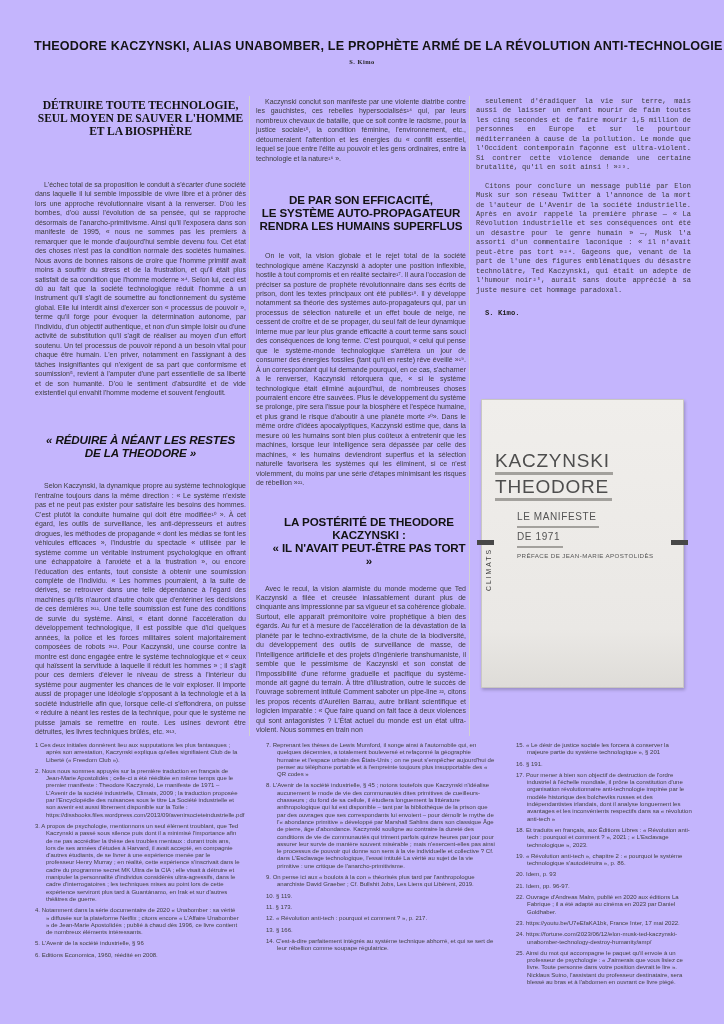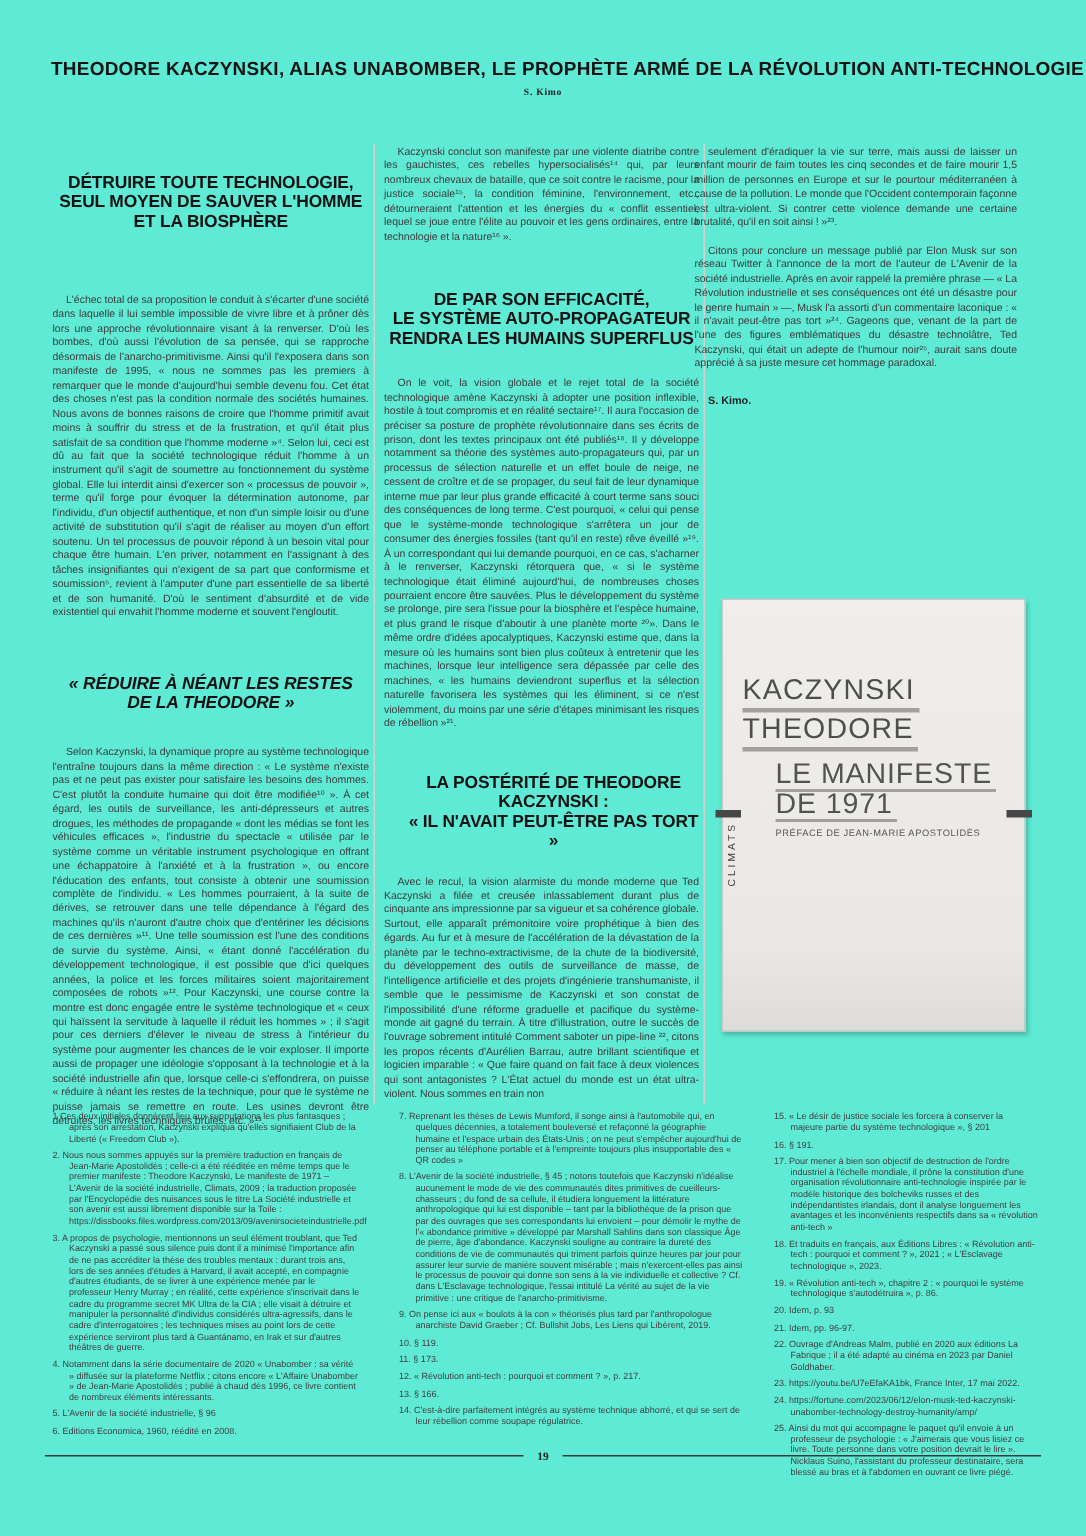--- a/index.html
+++ b/index.html
@@ -1,19 +1,19 @@
 <!DOCTYPE html>
 <html lang="fr"><head>
 <meta charset="utf-8">
 <style>
   html { -webkit-text-size-adjust: none; }
   body { margin: 0; background: #888; }
   .page {
     position: relative; width: 724px; height: 1024px;
-    margin: 0 auto; background: #5eead4; overflow: hidden;
+    margin: 0 auto; background: #c4b5fd; overflow: hidden;
     font-family: "Liberation Sans", "DejaVu Sans", sans-serif;
     color: #3c3c3c;
   }
   
   .header { position: absolute; top: 39px; left: 0; right: 0; }
   .title-row { display: flex; align-items: center; margin: 0 28px; }
   .title-rule { flex: 1; height: 2px; background: #1c1c1c; }
   .article-title {
     margin: 0; padding: 0 6px; white-space: nowrap;
     font-size: 12.6px; font-weight: bold; letter-spacing: 0.2px;
@@ -24,54 +24,54 @@
     font-family: "Liberation Serif", "DejaVu Serif", serif;
     font-size: 6.4px; font-weight: bold; letter-spacing: 0.5px; color: #222;
   }
   
   .divider { position: absolute; top: 96px; height: 640px; width: 1px; background: #d2d2d0; }
   .divider-1 { left: 249px; }
   .divider-2 { left: 469px; }
   .col { position: absolute; top: 95px; }
   .col1 { left: 35px;  width: 211px; }
   .col2 { left: 256px; width: 210px; }
-  .col3 { left: 463px; width: 215px; }
+  .col3 { left: 476px; width: 215px; font-family: Liberation Mono, monospace; }
   .col-heading {
     margin: 0; font-size: 11.6px; line-height: 13px; font-weight: bold;
     text-align: center; color: #131313; letter-spacing: -0.1px;
   }
   .col-heading .hl { display: block; }
   .col-heading.italic { font-style: italic; }
   .body {
     margin: 0; font-size: 7px; line-height: 9.45px; text-align: justify;
     text-indent: 9px; color: #3c3c3c;
     hyphens: auto; -webkit-hyphens: auto; word-spacing: -0.2px;
   }
-  .h-top1 { margin-top: 20px; }
+  .h-top1 { margin-top: 4px; font-family: Liberation Serif, serif; }
   .col1 .para1 { margin-top: 42px; }
   .col1 .subhead { margin-top: 36px; font-style: italic; }
   .col1 .para2 { margin-top: 22px; }
   .col2 .para1 { margin-top: 2px; }
   .col2 .head1 { margin-top: 30px; }
   .col2 .para2 { margin-top: 19px; }
   .col2 .head2 { margin-top: 27px; margin-left: 16px; }
   .col2 .para3 { margin-top: 17px; }
   .col3 .para1 { margin-top: 2px; }
   .col3 .para2 { margin-top: 9px; }
   .signature { margin-top: 14px; font-size: 7.2px; font-weight: bold; text-indent: 9px; color: #222; }
   
   .book-cover {
     position: absolute; left: 481px; top: 399px; width: 201px; height: 287px;
     background: linear-gradient(#f0eeeb, #eae8e5 80%, #dedcd8);
     border: 1px solid #c9c7c2; box-shadow: 1px 2px 3px rgba(0,0,0,0.22);
   }
   .cover-inner { position: absolute; left: 13px; top: 49px; }
   .cover-title { font-size: 19px; line-height: 23px; letter-spacing: 0.8px; color: #4e4e4e; }
   .cover-title .cl, .cover-sub .cl { display: table; border-bottom: 3px solid #a3a19d; padding-right: 3px; }
-  .cover-sub { margin-left: 22px; margin-top: 7px; font-size: 19px; line-height: 18px; letter-spacing: 0.6px; color: #535353; text-align: center; }
+  .cover-sub { margin-left: 22px; margin-top: 7px; font-size: 10px; line-height: 18px; letter-spacing: 0.6px; color: #535353; text-align: center; }
   .cover-sub .cl { border-bottom-width: 2.5px; }
   .cover-preface { margin-left: 22px; margin-top: 4px; font-size: 6.2px; letter-spacing: 0.4px; color: #565656; }
   .spine-label {
     position: absolute; left: 3px; top: 148px;
     writing-mode: vertical-rl; transform: rotate(180deg);
     font-size: 6.8px; letter-spacing: 2px; color: #3d3d3d;
   }
   .dash { position: absolute; width: 17px; height: 5px; background: #474747; top: 140px; }
   .dash-left { left: -5px; }
   .dash-right { right: -5px; }
@@ -196,20 +196,15 @@
       <p class="fn"><span class="fn-num">19.</span> <span>« Révolution anti-tech », chapitre 2 : « pourquoi le système technologique s'autodétruira », p. 86.</span></p>
       <p class="fn"><span class="fn-num">20.</span> <span>Idem, p. 93</span></p>
       <p class="fn"><span class="fn-num">21.</span> <span>Idem, pp. 96-97.</span></p>
       <p class="fn"><span class="fn-num">22.</span> <span>Ouvrage d'Andreas Malm, publié en 2020 aux éditions La Fabrique ; il a été adapté au cinéma en 2023 par Daniel Goldhaber.</span></p>
       <p class="fn"><span class="fn-num">23.</span> <span>https://youtu.be/U7eEfaKA1bk, France Inter, 17 mai 2022.</span></p>
       <p class="fn"><span class="fn-num">24.</span> <span>https://fortune.com/2023/06/12/elon-musk-ted-kaczynski-unabomber-technology-destroy-humanity/amp/</span></p>
       <p class="fn"><span class="fn-num">25.</span> <span>Ainsi du mot qui accompagne le paquet qu'il envoie à un professeur de psychologie : « J'aimerais que vous lisiez ce livre. Toute personne dans votre position devrait le lire ». Nicklaus Suino, l'assistant du professeur destinataire, sera blessé au bras et à l'abdomen en ouvrant ce livre piégé.</span></p>
     </section>
 
   <footer class="footer">
-    <div class="pageno-row">
-      <span class="pageno-rule"></span>
-      <span class="pageno">19</span>
-      <span class="pageno-rule"></span>
-    </div>
   </footer>
 
 </div>
 
 </body></html>

